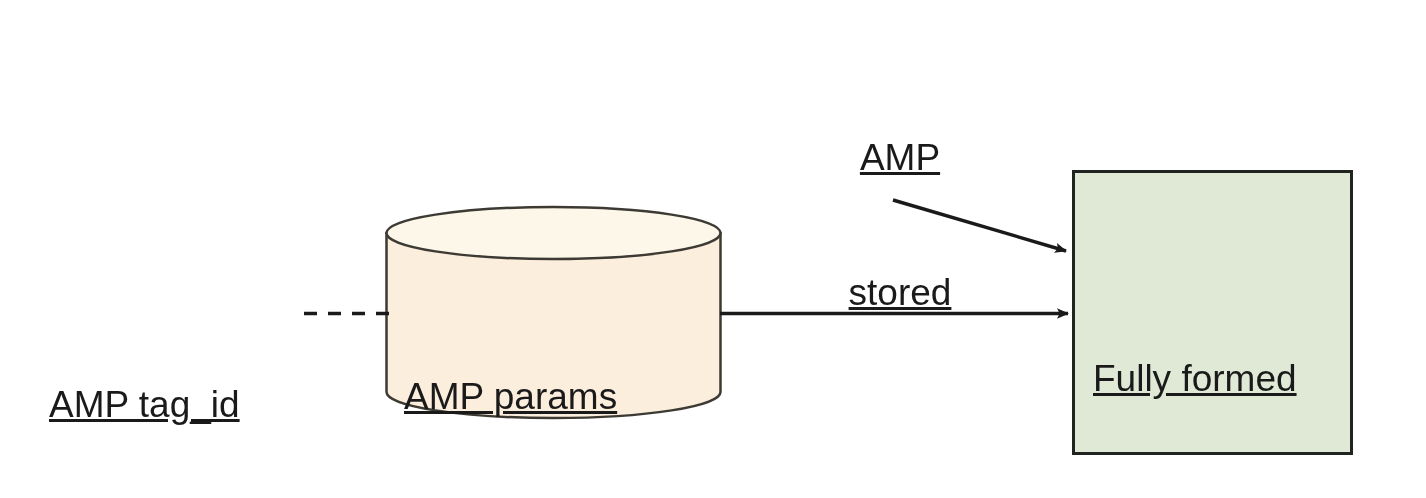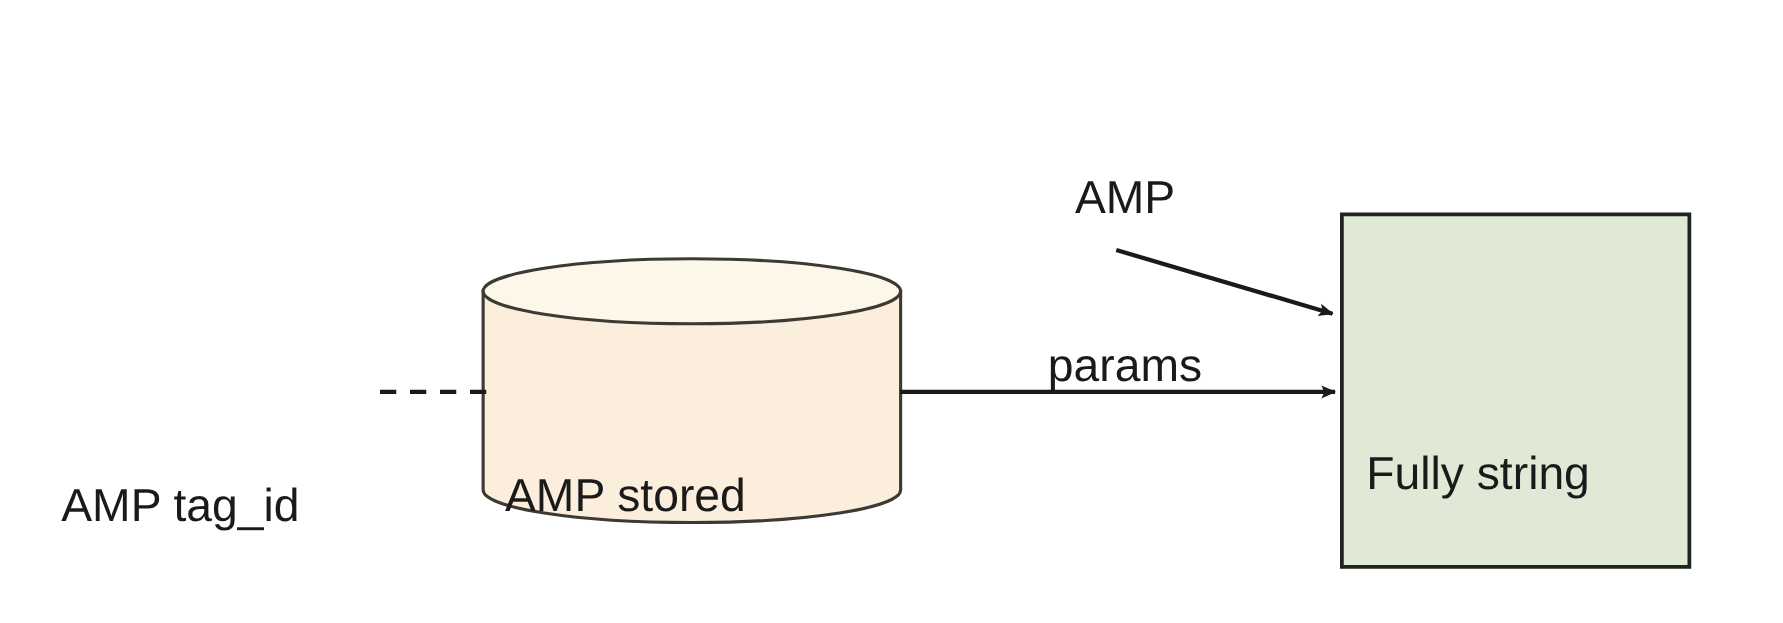--- a/index.html
+++ b/index.html
@@ -52,20 +52,21 @@
     text-align: left;
   }
   #label-query-params {
     left: 760px;
     top: 45px;
     width: 280px;
     text-align: center;
   }
   .node-label span {
     display: block;
+    text-decoration: underline;
   }
 </style>
 </head>
 <body>
 
 <div id="diagram-canvas">
 
   <svg id="diagram-svg" viewBox="0 0 1426 498">
     <defs>
       <marker id="arrow-solid" viewBox="0 0 12 12" refX="11" refY="6" markerWidth="12" markerHeight="12" orient="auto-start-reverse" markerUnits="userSpaceOnUse">
@@ -87,27 +88,27 @@
     <line x1="720" y1="313.5" x2="1068" y2="313.5" stroke="#1a1a1a" stroke-width="3.4" marker-end="url(#arrow-solid)"></line>
 
     <line x1="893" y1="200" x2="1066" y2="251" stroke="#1a1a1a" stroke-width="3.4" marker-end="url(#arrow-solid)"></line>
   </svg>
 
   <div class="node-label" id="label-amp-tag-id">
     <span>AMP tag_id</span>
   </div>
 
   <div class="node-label" id="label-cylinder">
-    <span>AMP stored</span>
+    <span>AMP params</span>
     
   </div>
 
   <div class="node-label" id="label-query-params">
     <span>AMP</span>
-    <span>params</span>
+    <span>stored</span>
   </div>
 
   <div class="node-label" id="label-green-box">
-    <span>Fully string</span>
+    <span>Fully formed</span>
     <span>ORTB</span>
   </div>
 
 </div>
 
 </body></html>

